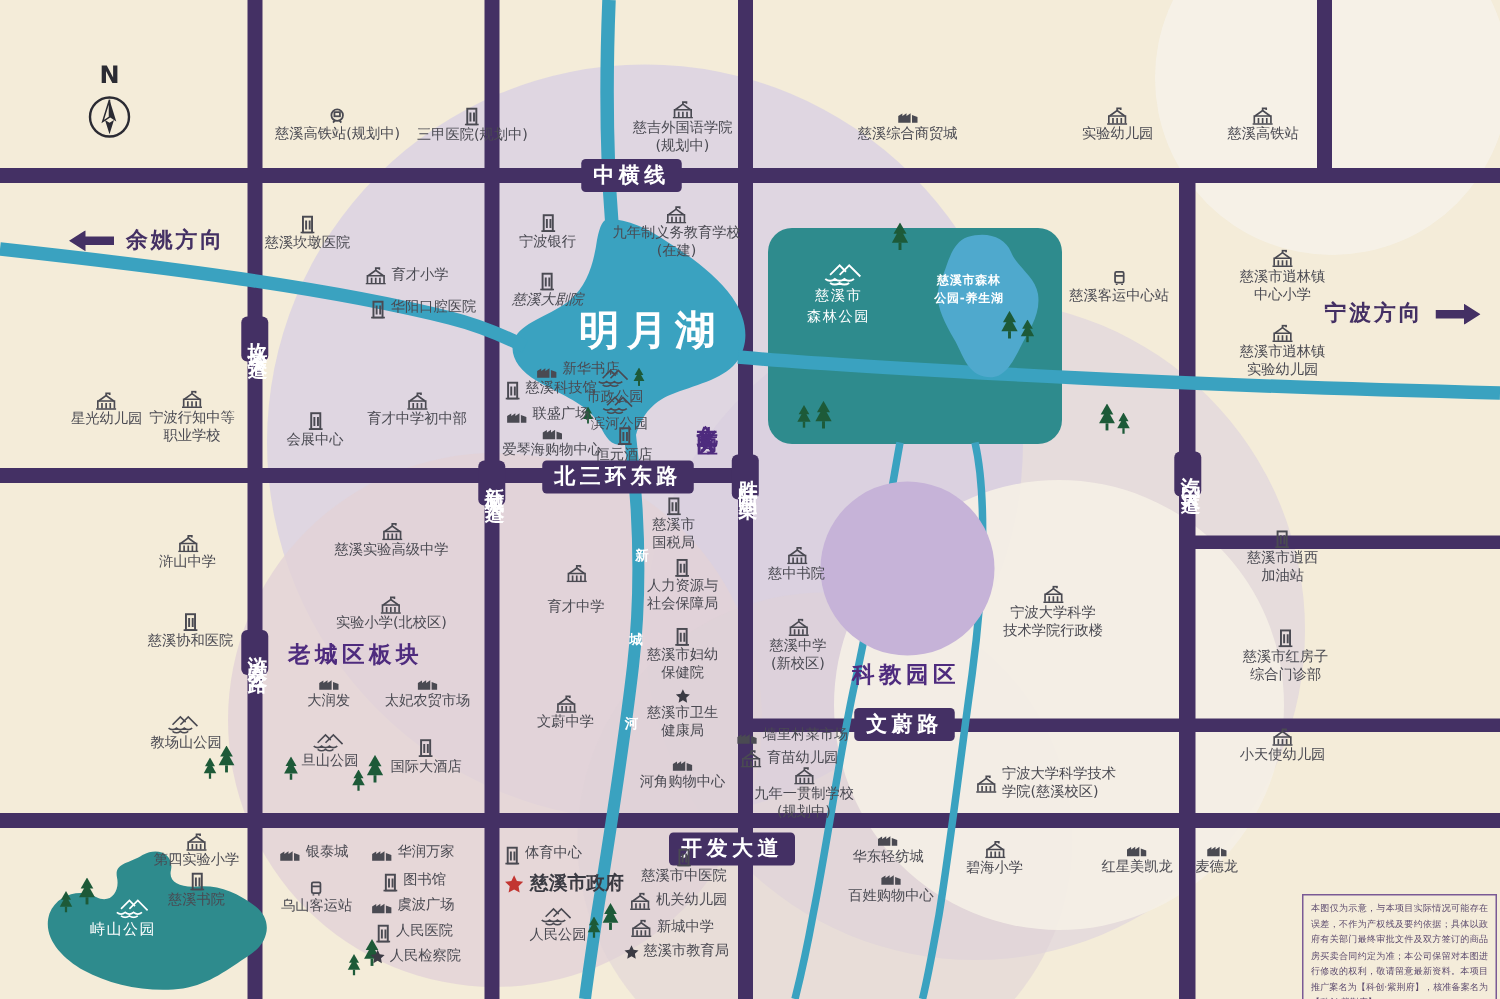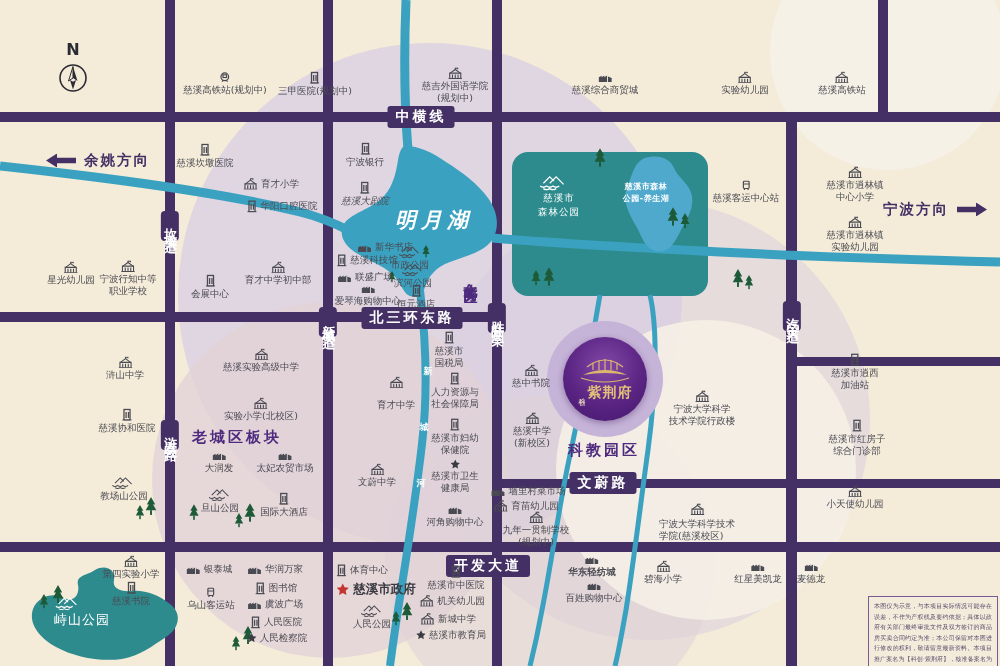--- a/index.html
+++ b/index.html
@@ -8,24 +8,24 @@
   .z1{left:178px;top:43px;width:504px;height:504px;background:#dbd2e2;opacity:.85}
   .z3{left:430px;top:200px;width:440px;height:440px;background:#d7cce0;opacity:.5}
   .z2{left:152px;top:302px;width:356px;height:356px;background:#e2d2d7;opacity:.8}
   .z6{left:385px;top:395px;width:330px;height:330px;background:#ded1d7;opacity:.55}
   .z4{left:556px;top:320px;width:300px;height:300px;background:#f5f0e6;opacity:.9}
   .z5{left:770px;top:-66px;width:236px;height:236px;background:#f5f1e8;opacity:.95}
   .park{position:absolute;left:512px;top:152px;width:196px;height:144px;background:#2e8b8d;border-radius:16px;z-index:2;}
   .road{position:absolute;background:#443064;z-index:3;}
   #water{position:absolute;left:0;top:0;z-index:4;pointer-events:none;}
   .wlabel{position:absolute;transform:translate(-50%,-50%);color:#fff;font-weight:bold;z-index:5;white-space:nowrap;}
-  .moonlake{font-size:21px;letter-spacing:5px;font-style:italic;}
+  .moonlake{font-size:27px;letter-spacing:5px;}
   .pkname{font-size:9.5px;letter-spacing:1px;text-align:center;line-height:1.45;}
   .pklake{font-size:8px;letter-spacing:.5px;text-align:center;line-height:1.5;font-weight:bold;}
-  .zhishan{font-size:13px;letter-spacing:1px;}
+  .zhishan{font-size:10px;letter-spacing:1px;}
   .rchar{position:absolute;transform:translate(-50%,-50%);color:#fff;font-size:9px;font-weight:bold;z-index:5;}
   .district{position:absolute;transform:translate(-50%,-50%);color:#4e2b7e;font-weight:bold;font-size:15px;letter-spacing:3px;z-index:5;white-space:nowrap;}
   .district.vert{writing-mode:vertical-rl;text-orientation:upright;letter-spacing:2px;font-size:14px;}
   .hroad{position:absolute;transform:translate(-50%,-50%);background:#443064;color:#fff;font-weight:bold;font-size:14px;letter-spacing:3px;padding:2px 8px;border-radius:3px;z-index:6;white-space:nowrap;}
   .vroad{position:absolute;transform:translate(-50%,-50%);background:#443064;color:#fff;font-weight:bold;font-size:13px;letter-spacing:4px;padding:7px 2px;border-radius:4px;writing-mode:vertical-rl;text-orientation:upright;line-height:1.1;z-index:6;}
   .poi{position:absolute;transform:translate(-50%,-50%);display:flex;align-items:center;gap:3px;color:#4a4a52;font-size:9.5px;z-index:7;white-space:nowrap;}
   .poi.top{flex-direction:column;gap:1px;}
   .poi .lines{line-height:1.3;}
   .poi.top .lines{text-align:center;}
   .poi.gov{font-size:12.5px;font-weight:bold;color:#3a3a42;gap:4px;}
@@ -37,21 +37,21 @@
   #compass .n{font-size:16px;font-weight:bold;margin-bottom:2px;}
   #halo{position:absolute;left:547px;top:321px;width:116px;height:116px;border-radius:50%;background:#c6b3d8;z-index:7;}
   #logo{position:absolute;left:563px;top:337px;width:84px;height:84px;border-radius:50%;z-index:8;
         background:radial-gradient(circle at 50% 35%, #8248a8, #5a2483 55%, #43186b);
         display:flex;flex-direction:column;align-items:center;justify-content:center;box-shadow:0 2px 6px rgba(60,30,90,.4);}
   .brandrow{display:flex;align-items:center;gap:3px;margin-top:1px;}
   .brand-small{writing-mode:vertical-rl;text-orientation:upright;font-size:7px;color:#e9dcc0;line-height:1;letter-spacing:1px;}
   .brand-large{font-size:14px;font-weight:bold;color:#e3c077;letter-spacing:1px;font-family:"DejaVu Serif",serif;}
   #disclaimer{position:absolute;left:868px;top:596px;width:118px;border:1px solid #7a5a95;background:rgba(244,236,217,.9);
         padding:4px 5px;font-size:6px;line-height:1.75;color:#5c4a6e;text-align:justify;z-index:9;}
-  .pklabelblock{position:absolute;transform:translate(-50%,-50%);z-index:5;display:flex;flex-direction:column;align-items:flex-start;color:#fff;}
+  .pklabelblock{position:absolute;transform:translate(-50%,-50%);z-index:5;display:flex;flex-direction:column;align-items:flex-end;color:#fff;}
 </style>
 </head>
 <body>
 
 <svg width="0" height="0" style="position:absolute" aria-hidden="true">
   <defs>
     <symbol id="sym-bldg" viewBox="0 0 12 14">
       <g fill="none" stroke="currentColor" stroke-width="1.4">
         <rect x="2.7" y="1.7" width="6.6" height="11.6"></rect>
         <path d="M5 4.5v6.5M7.6 4.5v6.5"></path>
@@ -162,34 +162,20 @@
     <div class="n">N</div>
     <svg width="34" height="34" viewBox="0 0 34 34">
       <circle cx="17" cy="17" r="13" fill="none" stroke="#2b2b33" stroke-width="1.6"></circle>
       <polygon points="17,5.5 21.5,20 17,17" fill="#2b2b33"></polygon>
       <polygon points="17,5.5 12.5,20 17,17" fill="none" stroke="#2b2b33" stroke-width="1"></polygon>
       <polygon points="17,28.5 20,19 17,20.8 14,19" fill="#2b2b33"></polygon>
     </svg>
   </div>
 
   <div id="halo"></div>
-  <div id="logo">
-    <svg width="56" height="26" viewBox="0 0 56 26">
-      <g stroke="#dcb56f" fill="none" stroke-width="1.2">
-        <path d="M10 10 Q28 -4 46 10"></path>
-        <path d="M16 5.5V13M22 3V13M28 2V13M34 3V13M40 5.5V13"></path>
-      </g>
-      <path fill="#dcb56f" d="M6 18q10-5 22-5t22 5q-11-2-22-2t-22 2z"></path>
-      <path stroke="#dcb56f" fill="none" stroke-width="1.2" d="M4 21q12 4 24 4t24-4"></path>
-    </svg>
-    <div class="brandrow">
-      <span class="brand-small">科创</span>
-      <span class="brand-large">紫荆府</span>
-    </div>
-  </div>
 
   <aside id="disclaimer">
     <p style="margin:0">本图仅为示意，与本项目实际情况可能存在误差，不作为产权线及要约依据；具体以政府有关部门最终审批文件及双方签订的商品房买卖合同约定为准；本公司保留对本图进行修改的权利，敬请留意最新资料。本项目推广案名为【科创·紫荆府】，核准备案名为【科创·紫荆府】。</p>
   </aside>
 <div class="road" style="left: 0px; top: 112px; width: 1000px; height: 10px;"></div>
     <div class="road" style="left: 0px; top: 312px; width: 500px; height: 10px;"></div>
     <div class="road" style="left: 790px; top: 357px; width: 210px; height: 9px;"></div>
     <div class="road" style="left: 497px; top: 479px; width: 503px; height: 9px;"></div>
     <div class="road" style="left: 0px; top: 542px; width: 1000px; height: 10px;"></div>
     <div class="road" style="left: 165px; top: 0px; width: 10px; height: 666px;"></div>
@@ -303,20 +289,29 @@
       </div>
     </div>
     <div class="poi top" style="left: 365px; top: 194px; font-style: italic;">
       <svg viewBox="0 0 12 14" width="11" height="13" style="color: rgb(74, 74, 82);">
         <use href="#sym-bldg"></use>
       </svg>
       <div class="lines">
         <div>慈溪大剧院</div>
       </div>
     </div>
+    <div class="poi top" style="left: 451px; top: 156px;">
+      <svg viewBox="0 0 16 13" width="15" height="12" style="color: rgb(74, 74, 82);">
+        <use href="#sym-school"></use>
+      </svg>
+      <div class="lines">
+        <div>九年制义务教育学校</div>
+        <div>(在建)</div>
+      </div>
+    </div>
     <div class="poi " style="left: 385px; top: 247px;">
       <svg viewBox="0 0 16 12" width="15" height="11" style="color: rgb(74, 74, 82);">
         <use href="#sym-mall"></use>
       </svg>
       <div class="lines">
         <div>新华书店</div>
       </div>
     </div>
     <div class="poi " style="left: 367px; top: 260px;">
       <svg viewBox="0 0 12 14" width="11" height="13" style="color: rgb(74, 74, 82);">
@@ -601,21 +596,21 @@
     </div>
     <div class="poi top" style="left: 449px; top: 350px;">
       <svg viewBox="0 0 12 14" width="11" height="13" style="color: rgb(74, 74, 82);">
         <use href="#sym-bldg"></use>
       </svg>
       <div class="lines">
         <div>慈溪市</div>
         <div>国税局</div>
       </div>
     </div>
-    <div class="poi top" style="left: 396px; top: 394px; gap: 11px;">
+    <div class="poi top" style="left: 384px; top: 394px; gap: 11px;">
       <svg viewBox="0 0 16 13" width="15" height="12" style="color: rgb(74, 74, 82);">
         <use href="#sym-school"></use>
       </svg>
       <div class="lines">
         <div>育才中学</div>
       </div>
     </div>
     <div class="poi top" style="left: 455px; top: 391px;">
       <svg viewBox="0 0 12 14" width="11" height="13" style="color: rgb(74, 74, 82);">
         <use href="#sym-bldg"></use>
@@ -703,21 +698,21 @@
     </div>
     <div class="poi top" style="left: 702px; top: 409px;">
       <svg viewBox="0 0 16 13" width="15" height="12" style="color: rgb(74, 74, 82);">
         <use href="#sym-school"></use>
       </svg>
       <div class="lines">
         <div>宁波大学科学</div>
         <div>技术学院行政楼</div>
       </div>
     </div>
-    <div class="poi " style="left: 697px; top: 523px; flex-direction: column;">
+    <div class="poi " style="left: 697px; top: 523px;">
       <svg viewBox="0 0 16 13" width="15" height="12" style="color: rgb(74, 74, 82);">
         <use href="#sym-school"></use>
       </svg>
       <div class="lines">
         <div>宁波大学科学技术</div>
         <div>学院(慈溪校区)</div>
       </div>
     </div>
     <div class="poi top" style="left: 746px; top: 192px;">
       <svg viewBox="0 0 10 12" width="9" height="11" style="color: rgb(74, 74, 82);">
@@ -764,21 +759,21 @@
       </div>
     </div>
     <div class="poi top" style="left: 855px; top: 498px;">
       <svg viewBox="0 0 16 13" width="15" height="12" style="color: rgb(74, 74, 82);">
         <use href="#sym-school"></use>
       </svg>
       <div class="lines">
         <div>小天使幼儿园</div>
       </div>
     </div>
-    <div class="poi top" style="left: 592px; top: 566px; font-weight: bold;">
+    <div class="poi top" style="left: 592px; top: 566px;">
       <svg viewBox="0 0 16 12" width="15" height="11" style="color: rgb(74, 74, 82);">
         <use href="#sym-mall"></use>
       </svg>
       <div class="lines">
         <div>华东轻纺城</div>
       </div>
     </div>
     <div class="poi top" style="left: 594px; top: 592px;">
       <svg viewBox="0 0 16 12" width="15" height="11" style="color: rgb(74, 74, 82);">
         <use href="#sym-mall"></use>

